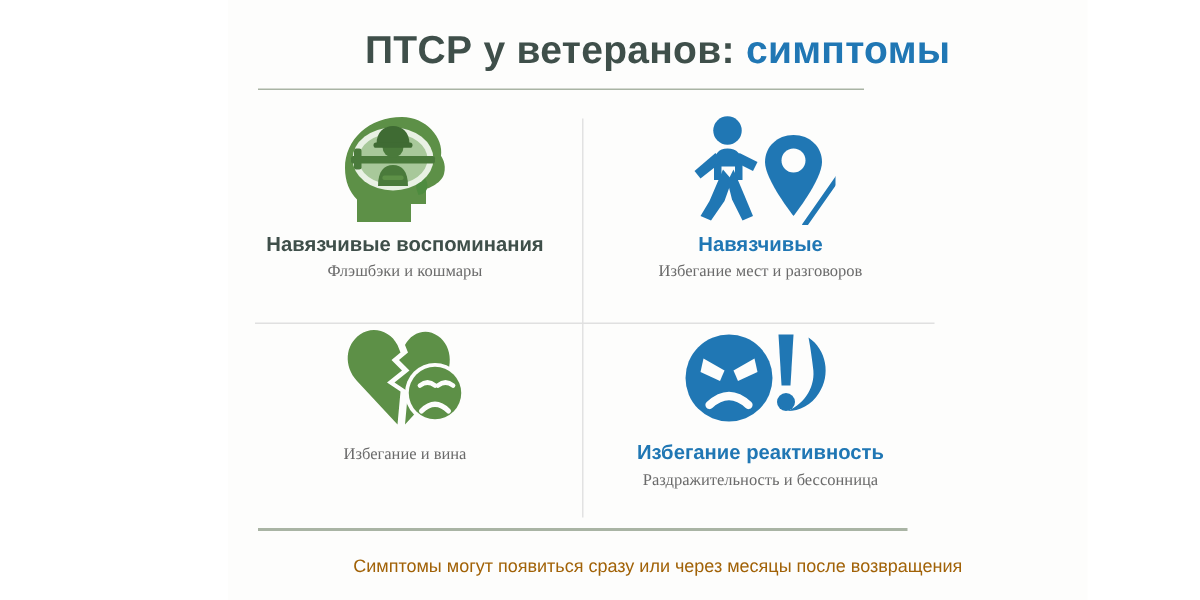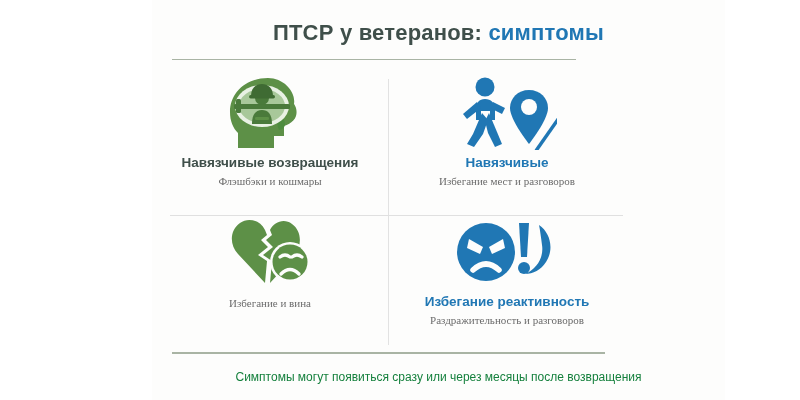--- a/index.html
+++ b/index.html
@@ -34,21 +34,21 @@
 
   
   .title-block {
     position: absolute;
     left: 152px;
     top: 16px;
     width: 573px;
     text-align: center;
   }
   .title {
-    font-size: 22px;
+    font-size: 26px;
     font-weight: bold;
     letter-spacing: 0.2px;
     line-height: 34px;
     white-space: nowrap;
   }
   .title .t-main { color: #3f4f4a; }
   .title .t-accent { color: #2077b4; }
 
   .rule-top {
     position: absolute;
@@ -128,21 +128,21 @@
     height: 2px;
     background: #a9b4a4;
   }
   .footer {
     position: absolute;
     left: 152px;
     top: 369px;
     width: 573px;
     text-align: center;
     font-size: 12px;
-    color: #15803d;
+    color: #a16207;
     line-height: 16px;
     white-space: nowrap;
   }
 </style>
 </head>
 <body>
 
 <div class="canvas">
 
   <div class="panel"></div>
@@ -178,21 +178,21 @@
           <path d="M30 48 C30 38 34 34 40 34 C46 34 50 38 50 48 Z" fill="#4a7a3b"></path>
 
           <circle cx="40" cy="22" r="7" fill="#4a7a3b"></circle>
 
           <path d="M29 20 C29 12 34 8 40 8 C46 8 51 12 51 20 Z" fill="#3f6b33"></path>
           <rect x="27" y="19" width="26" height="3.5" rx="1.7" fill="#3f6b33"></rect>
 
           <rect x="33" y="41" width="14" height="3" rx="1.2" fill="#5d9047"></rect>
         </svg>
       </div>
-      <div class="cell-label label-dark">Навязчивые возвращения</div>
+      <div class="cell-label label-dark">Навязчивые воспоминания</div>
       <div class="cell-sub">Флэшбэки и кошмары</div>
     </div>
 
     <div class="cell cell-1">
       <div class="icon-wrap">
         <svg width="100" height="74" viewBox="0 0 100 74" aria-hidden="true">
 
           <circle cx="28" cy="11" r="9.5" fill="#2077b4"></circle>
 
           <path d="M28 23 C34 23 38 27 38 33 L38 44 L33 44 L33 35 L24 35 L24 44 L19 44 L19 33 C19 27 22 23 28 23 Z" fill="#2077b4"></path>
@@ -245,21 +245,21 @@
 
           <path d="M18 53 q13 -12 26 0" stroke="#fdfdfc" stroke-width="5.5" fill="none" stroke-linecap="round"></path>
 
           <path d="M64 6 L74 6 L72 40 L66 40 Z" fill="#2077b4"></path>
           <circle cx="69" cy="51" r="6" fill="#2077b4"></circle>
 
           <path d="M84 8 C96 16 99 33 91 45 C86 53 78 57 70 57 C82 52 89 40 87 28 C86 20 85 13 84 8 Z" fill="#2077b4"></path>
         </svg>
       </div>
       <div class="cell-label label-blue">Избегание реактивность</div>
-      <div class="cell-sub">Раздражительность и разговоров</div>
+      <div class="cell-sub">Раздражительность и бессонница</div>
     </div>
 
   </div>
 
   <div class="rule-bottom"></div>
   <div class="footer">Симптомы могут появиться сразу или через месяцы после возвращения</div>
 
 </div>
 
 </body></html>

